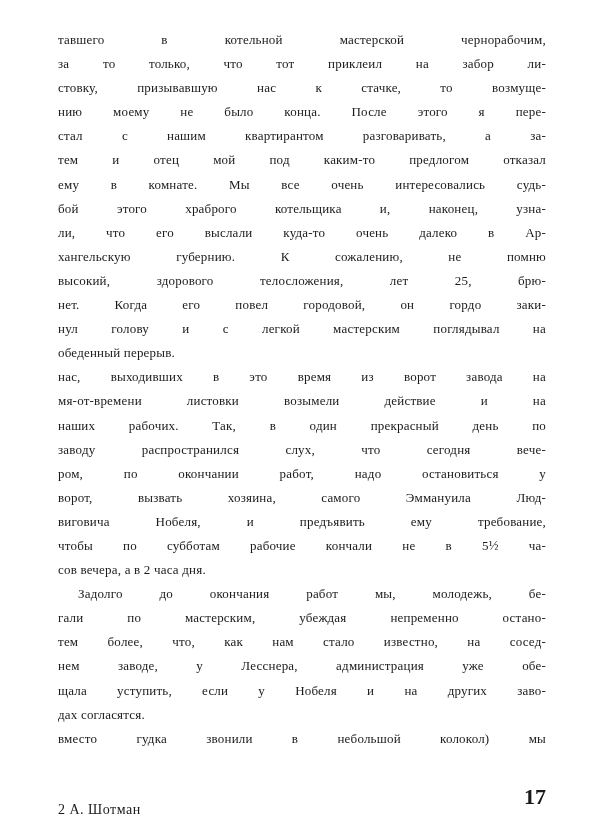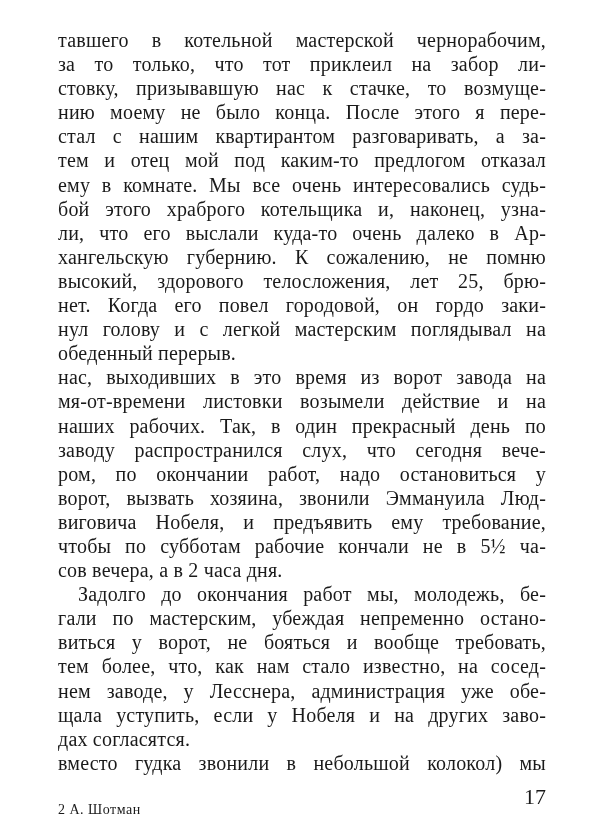--- a/index.html
+++ b/index.html
@@ -1,26 +1,26 @@
 <!DOCTYPE html>
 <html><head>
 <meta charset="utf-8">
 <style>
   html, body { margin:0; padding:0; }
   body { width:600px; height:826px; background:#ffffff; position:relative; overflow:hidden;
          font-family:"Liberation Serif","DejaVu Serif",serif; color:#1a1a1a; }
   .page { position:absolute; left:58px; top:28px; width:488px; }
   .para { margin:0; }
-  .line { display:block; height:24.1px; line-height:24.1px; font-size:20px;
+  .line { display:block; height:24.1px; line-height:24.1px; font-size:13px;
           text-align:justify; text-align-last:justify; white-space:nowrap; letter-spacing:0.2px; }
   .line.last { text-align-last:left; }
   .line.indent { padding-left:20px; }
   .footer { position:absolute; left:58px; top:784px; width:488px; height:26px; }
   .sig { position:absolute; left:0; top:18px; font-size:14px; letter-spacing:0.5px; }
-  .pnum { position:absolute; right:0; top:0; font-size:22px; font-weight:normal; }
+  .pnum { position:absolute; right:0; top:0; font-size:22px; font-weight:bold; }
 </style>
 </head>
 <body>
 
 <div class="page">
   <div class="para">
     <span class="line">тавшего в котельной мастерской чернорабочим,</span>
     <span class="line">за то только, что тот приклеил на забор ли-</span>
     <span class="line">стовку, призывавшую нас к стачке, то возмуще-</span>
     <span class="line">нию моему не было конца. После этого я пере-</span>
@@ -34,29 +34,28 @@
     <span class="line">нет. Когда его повел городовой, он гордо заки-</span>
     <span class="line">нул голову и с легкой мастерским поглядывал на</span>
     <span class="line last">обеденный перерыв.</span>
     <span class="line">нас, выходивших в это время из ворот завода на</span>
   </div>
   <div class="para">
     <span class="line">мя-от-времени листовки возымели действие и на</span>
     <span class="line">наших рабочих. Так, в один прекрасный день по</span>
     <span class="line">заводу распространился слух, что сегодня вече-</span>
     <span class="line">ром, по окончании работ, надо остановиться у</span>
-    <span class="line">ворот, вызвать хозяина, звонили Эммануила Люд-</span>
+    <span class="line">ворот, вызвать хозяина, самого Эммануила Люд-</span>
     <span class="line">виговича Нобеля, и предъявить ему требование,</span>
     <span class="line">чтобы по субботам рабочие кончали не в 5½ ча-</span>
     <span class="line last">сов вечера, а в 2 часа дня.</span>
   </div>
   <div class="para">
     <span class="line indent">Задолго до окончания работ мы, молодежь, бе-</span>
     <span class="line">гали по мастерским, убеждая непременно остано-</span>
-    <span class="line">виться у ворот, не бояться и вообще требовать,</span>
     <span class="line">тем более, что, как нам стало известно, на сосед-</span>
     <span class="line">нем заводе, у Лесснера, администрация уже обе-</span>
     <span class="line">щала уступить, если у Нобеля и на других заво-</span>
     <span class="line last">дах согласятся.</span>
   </div>
   <div class="para">
     <span class="line">вместо гудка звонили в небольшой колокол) мы</span>
 
   </div>
 </div>

